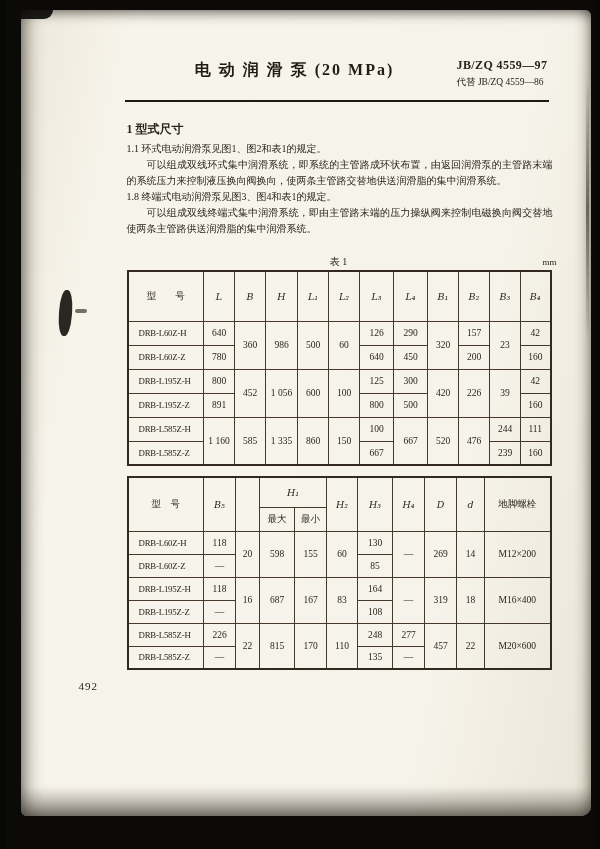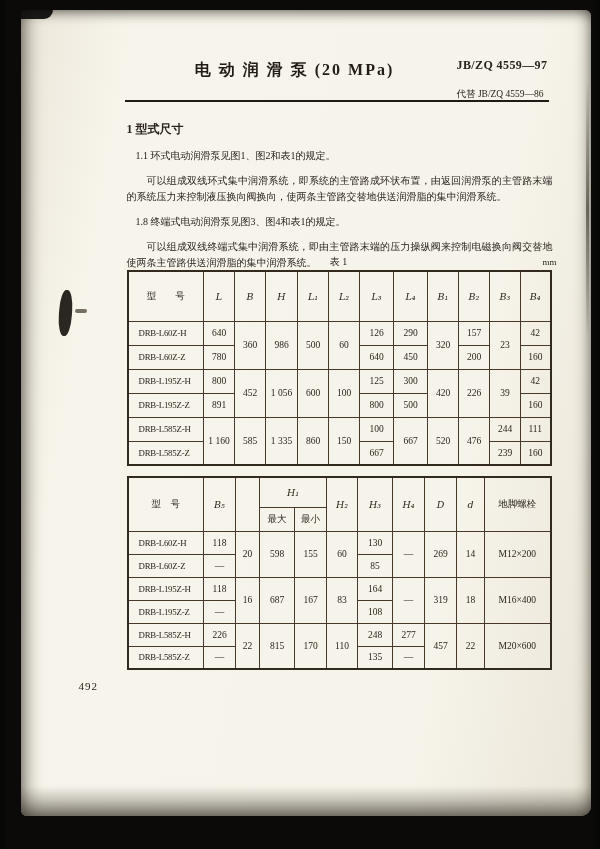--- a/index.html
+++ b/index.html
@@ -25,27 +25,27 @@
   .blob-dash { left:54px; top:299px; width:12px; height:4px; background:#3d362b; border-radius:2px; opacity:.7; }
   .corner-tl { left:0; top:0; width:32px; height:9px; background:#0b0a09; border-bottom-right-radius:9px; opacity:.92; }
   .streak-right { right:2px; top:70px; width:3px; height:260px; background:linear-gradient(rgba(0,0,0,0),rgba(36,30,22,.55),rgba(0,0,0,0)); }
   .smudge-bottom { left:0; right:0; bottom:0; height:30px; background:linear-gradient(rgba(0,0,0,0),rgba(52,45,34,.38)); border-radius:0 0 10px 6px; }
 
   
   .title { position:absolute; left:104px; top:50px; width:340px; text-align:center;
            font-size:16px; font-weight:bold; letter-spacing:2px; color:#221c15; }
   .std-block { position:absolute; left:436px; top:48px; width:120px; }
   .std-no { font-size:12px; font-weight:bold; letter-spacing:.4px; white-space:nowrap; }
-  .std-replaces { font-size:9.5px; margin-top:15px; white-space:nowrap; }
+  .std-replaces { font-size:9.5px; margin-top:3px; white-space:nowrap; }
   .rule { position:absolute; left:104px; top:90px; width:424px; height:2px; background:#1f1a14; }
 
   
   .doc-body { position:absolute; left:106px; top:110px; width:426px; font-size:10px; line-height:1.6; text-align:justify; }
   .sec-heading { font-weight:bold; font-size:12px; margin-bottom:2px; }
-  .clause { margin:9px; }
+  .clause { margin:0; }
   .para { margin:0; text-indent:2em; }
 
   
   .tcap-row { position:absolute; left:106px; top:245px; width:424px; height:14px; text-align:center; font-size:10px; }
   .tcap { display:inline-block; }
   .tunit { position:absolute; right:-6px; top:2px; font-size:9px; }
 
   
   .dim-table { position:absolute; border-collapse:collapse; table-layout:fixed; border:2px solid #332a1f; }
   .dim-table th, .dim-table td {

